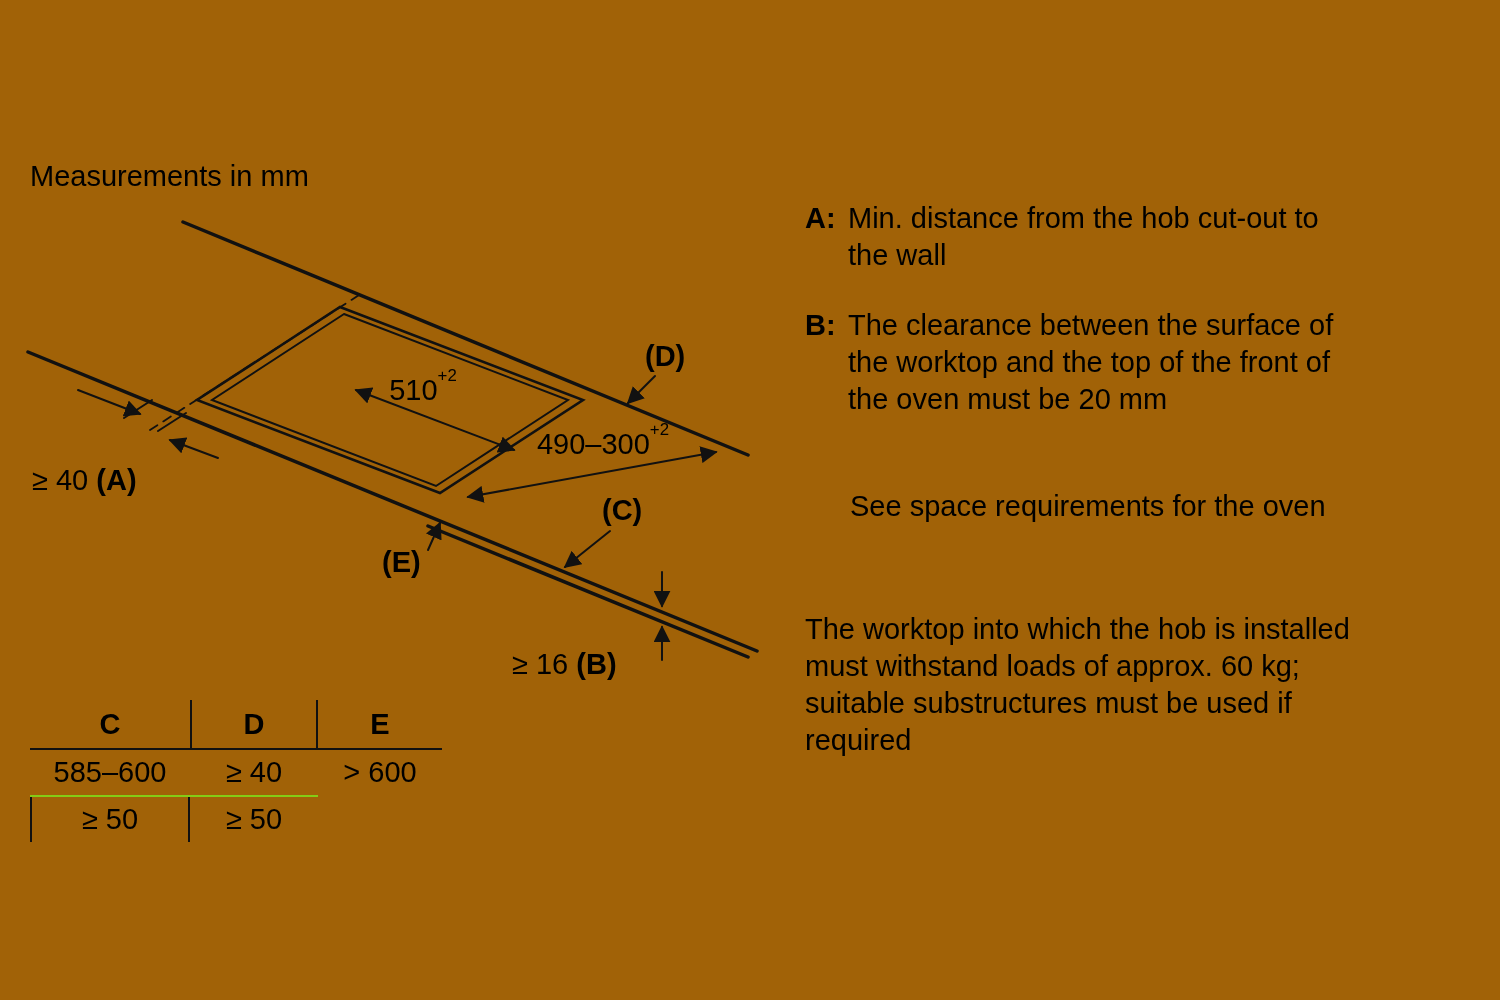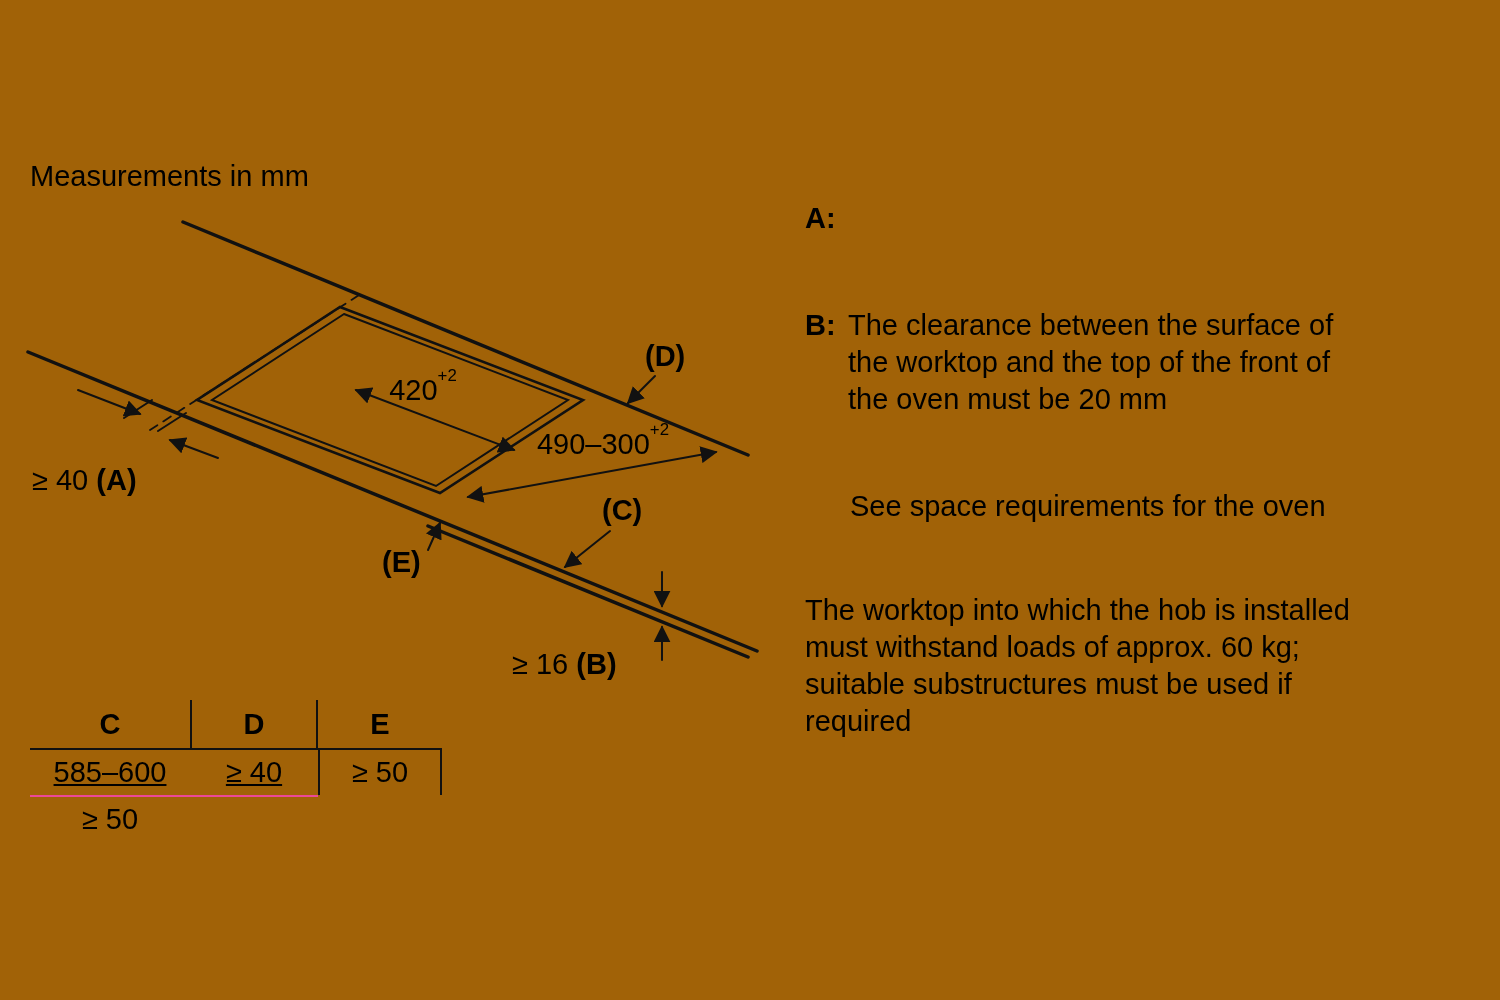--- a/index.html
+++ b/index.html
@@ -10,33 +10,33 @@
   }
   .abs{position:absolute;}
   .t29{font-size:29px;line-height:37px;}
   .bold{font-weight:bold;}
   svg.diagram{position:absolute;left:0;top:0;width:1500px;height:1000px;pointer-events:none;}
   .dim-label{font-size:29px;white-space:nowrap;text-align:center;}
   .dim-label sup{font-size:0.58em;position:relative;top:-0.5em;letter-spacing:0;}
   .note{display:flex;gap:9px;align-items:flex-start;}
   .note-key{font-weight:bold;flex:none;min-width:34px;}
   .note-text{white-space:pre-line;}
-  .footnote{white-space:pre-line;}
+  .footnote{white-space:pre-line;margin-top:19px;}
   
   .spec-table{
     position:absolute;left:30px;top:700px;width:412px;
     display:grid;grid-template-columns:160px 128px 124px;
     font-size:29px;
   }
   .spec-table .cell{
     display:flex;align-items:center;justify-content:center;
     height:45px;
   }
   .spec-table .head{height:48px;font-weight:bold;border-bottom:2px solid #111;}
-  .spec-table .r1{border-bottom:2px solid #ec4899;text-decoration:underline;}
+  .spec-table .r1{border-bottom:2px solid #84cc16;}
   .spec-table .mid{border-left:2px solid #111;border-right:2px solid #111;}
 </style>
 </head>
 <body>
 
 <div class="canvas">
 
   <div class="abs t29" style="left:30px;top:158px;">Measurements in mm</div>
 
   <svg class="diagram" viewBox="0 0 1500 1000">
@@ -69,34 +69,36 @@
 
       <line x1="655" y1="376" x2="628" y2="403" stroke-width="2" marker-end="url(#arr)"></line>
       <line x1="610" y1="531" x2="565" y2="567" stroke-width="2" marker-end="url(#arr)"></line>
       <line x1="428" y1="550" x2="440" y2="523" stroke-width="2" marker-end="url(#arr)"></line>
 
       <line x1="662" y1="572" x2="662" y2="606" stroke-width="2" marker-end="url(#arr)"></line>
       <line x1="662" y1="660" x2="662" y2="627" stroke-width="2" marker-end="url(#arr)"></line>
     </g>
   </svg>
 
-  <div class="abs dim-label" style="left:368px;top:374px;width:110px;"><span>420</span><sup>+2</sup></div>
+  <div class="abs dim-label" style="left:368px;top:374px;width:110px;"><span>510</span><sup>+2</sup></div>
 
   <div class="abs dim-label" style="left:518px;top:428px;width:170px;"><span>490–300</span><sup>+2</sup></div>
 
   <div class="abs dim-label" style="left:32px;top:464px;"><span>≥ 40</span>&nbsp;<span class="bold">(A)</span></div>
 
   <div class="abs dim-label" style="left:512px;top:648px;"><span>≥ 16</span>&nbsp;<span class="bold">(B)</span></div>
 
   <div class="abs dim-label bold" style="left:645px;top:340px;">(D)</div>
   <div class="abs dim-label bold" style="left:602px;top:494px;">(C)</div>
   <div class="abs dim-label bold" style="left:382px;top:546px;">(E)</div>
 
   <div class="abs note t29" style="left:805px;top:200px;width:680px;">
     <span class="note-key">A:</span>
+    <span class="note-text">Min. distance from the hob cut-out to
+the wall</span>
   </div>
 
   <div class="abs note t29" style="left:805px;top:307px;width:680px;">
     <span class="note-key">B:</span>
     <span class="note-text">The clearance between the surface of
 the worktop and the top of the front of
 the oven must be 20 mm</span>
   </div>
 
   <div class="abs note t29" style="left:807px;top:488px;width:680px;">
@@ -110,17 +112,18 @@
 required</div>
 
   <div class="spec-table">
     <div class="cell head">C</div>
     <div class="cell head mid">D</div>
     <div class="cell head">E</div>
 
     <div class="cell r1">585–600</div>
     <div class="cell r1">≥ 40</div>
 
+    <div class="cell">&gt; 600</div>
     <div class="cell mid">≥ 50</div>
     <div class="cell">≥ 50</div>
   </div>
 
 </div>
 
 </body></html>

